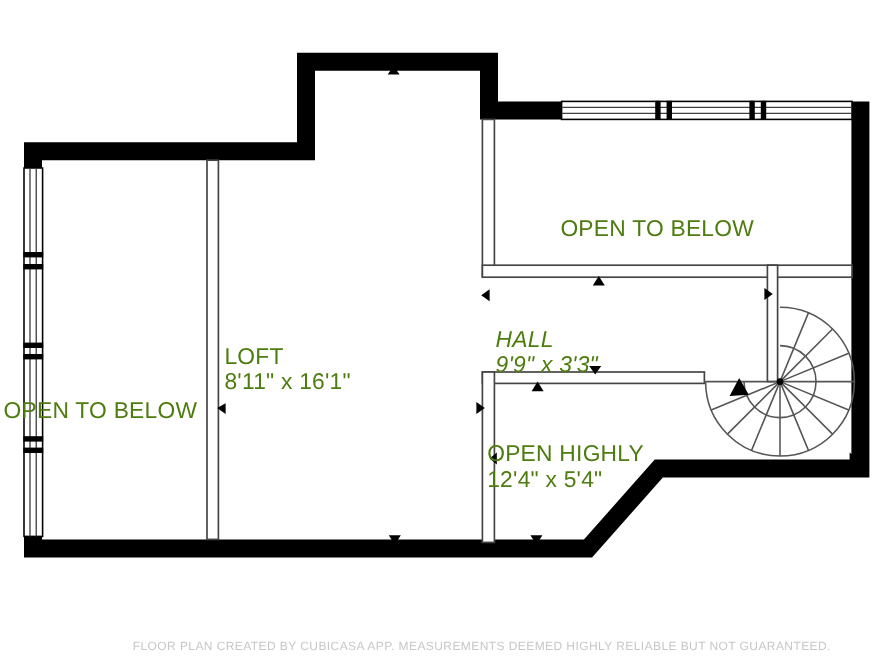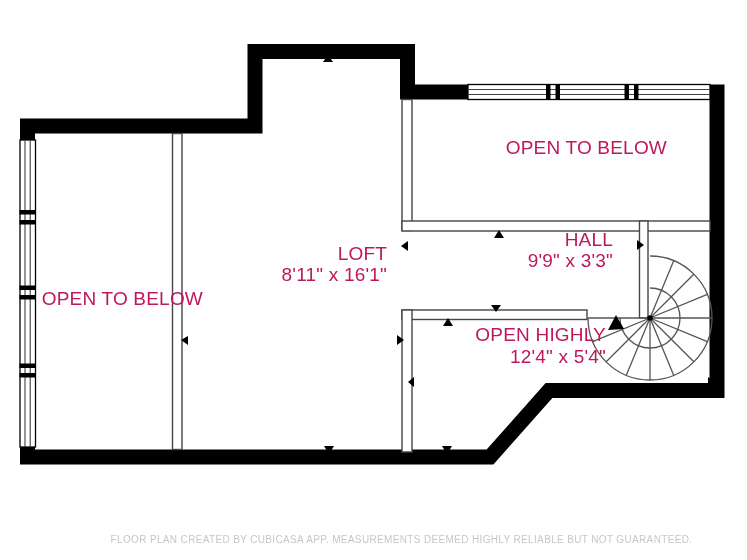--- a/index.html
+++ b/index.html
@@ -6,26 +6,27 @@
   #canvas{
     position:relative;
     width:747px;height:560px;
     background:#ffffff;
     overflow:hidden;
     font-family:"Liberation Sans", sans-serif;
   }
   #plan-svg{position:absolute;left:0;top:0;}
   .label{
     position:absolute;
-    text-align:right;
-    color:#be185d;
+    text-align:left;
+    color:#4d7c0f;
     font-size:19px;
     line-height:21px;
     white-space:nowrap;
     letter-spacing:0.2px;
+    margin-top:44px;
   }
   .label .dims{font-size:19px;}
   .footer{
     position:absolute;
     left:0;top:534px;width:747px;
     text-align:center;
     color:#c7c7c7;
     font-size:10px;
     letter-spacing:0.35px;
     white-space:nowrap;
@@ -115,21 +116,21 @@
 
   <div class="label" style="left:187px;top:243px;width:200px;">
     <div>LOFT</div>
     <div class="dims">8'11" x 16'1"</div>
   </div>
 
   <div class="label" style="left:467px;top:137px;width:200px;">
     <div>OPEN TO BELOW</div>
   </div>
 
-  <div class="label" style="left:413px;top:229px;width:200px;">
+  <div class="label" style="left:413px;top:229px;width:200px;font-style:italic;">
     <div>HALL</div>
     <div class="dims">9'9" x 3'3"</div>
   </div>
 
   <div class="label" style="left:406px;top:324px;width:200px;line-height:22px;">
     <div>OPEN HIGHLY</div>
     <div class="dims">12'4" x 5'4"</div>
   </div>
 
   <div class="footer">FLOOR PLAN CREATED BY CUBICASA APP. MEASUREMENTS DEEMED HIGHLY RELIABLE BUT NOT GUARANTEED.</div>

